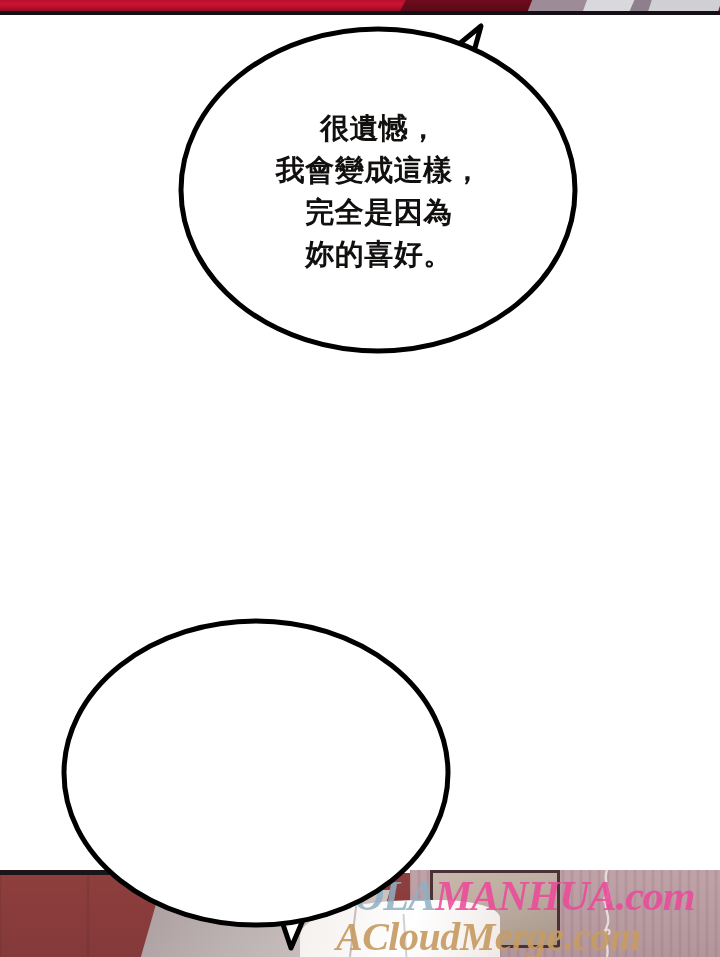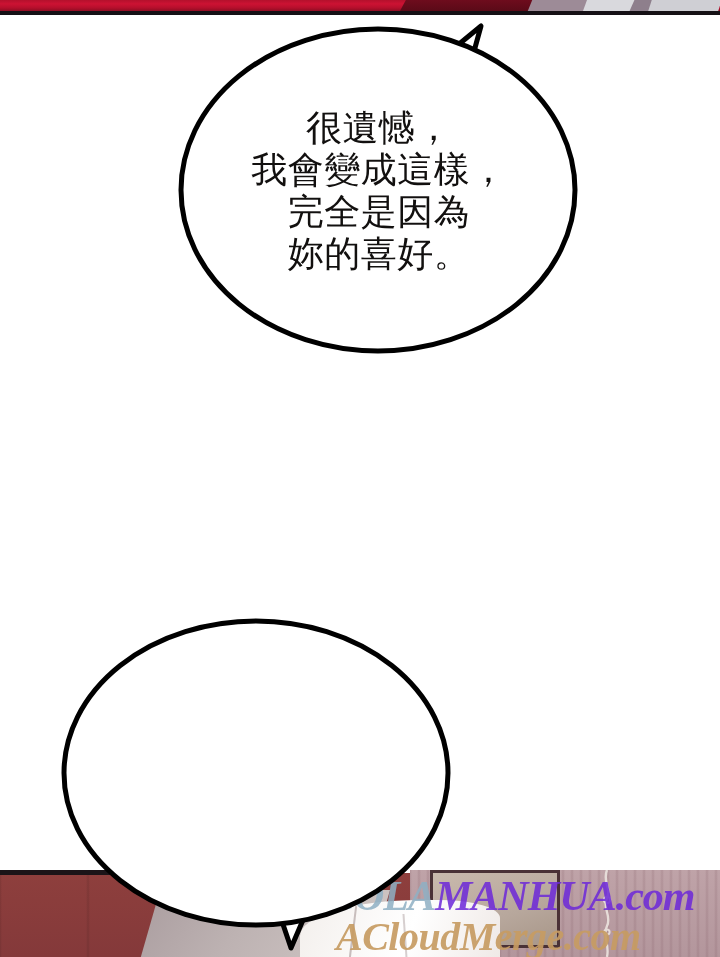--- a/index.html
+++ b/index.html
@@ -157,25 +157,25 @@
     left: 0; top: 0;
     width: 720px; height: 957px;
     pointer-events: none;
   }
 
   .bubble-text {
     position: absolute;
     text-align: center;
     color: #12100f;
     font-family: "Liberation Sans", "DejaVu Sans", sans-serif;
-    font-size: 36px;
+    font-size: 29px;
     line-height: 42px;
     letter-spacing: 0.5px;
     white-space: pre-line;
-    font-weight: 400;
+    font-weight: 700;
   }
   #bubble1-text {
     left: 186px;
     top: 107px;
     width: 386px;
   }
   #bubble2-text {
     left: 72px;
     top: 714px;
     width: 372px;
@@ -191,21 +191,21 @@
   #wm-cola {
     left: 327px;
     top: 872px;
     font-family: "Liberation Serif", "DejaVu Serif", serif;
     font-style: italic;
     font-size: 42px;
     letter-spacing: -1px;
     opacity: 0.85;
   }
   #wm-cola .cola { color: #8fb0c4; }
-  #wm-cola .manhua { color: #6d28d9; }
+  #wm-cola .manhua { color: #ec4899; }
   #wm-acloud {
     left: 336px;
     top: 913px;
     font-family: "Liberation Serif", "DejaVu Serif", serif;
     font-style: italic;
     font-size: 40px;
     letter-spacing: -0.5px;
     color: #c79c63;
     opacity: 0.92;
   }

